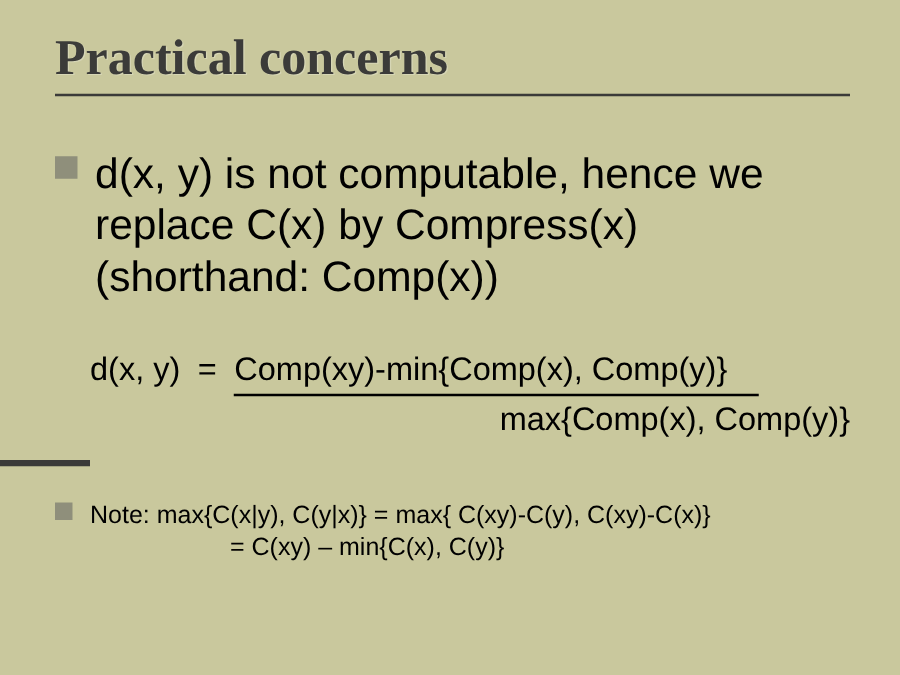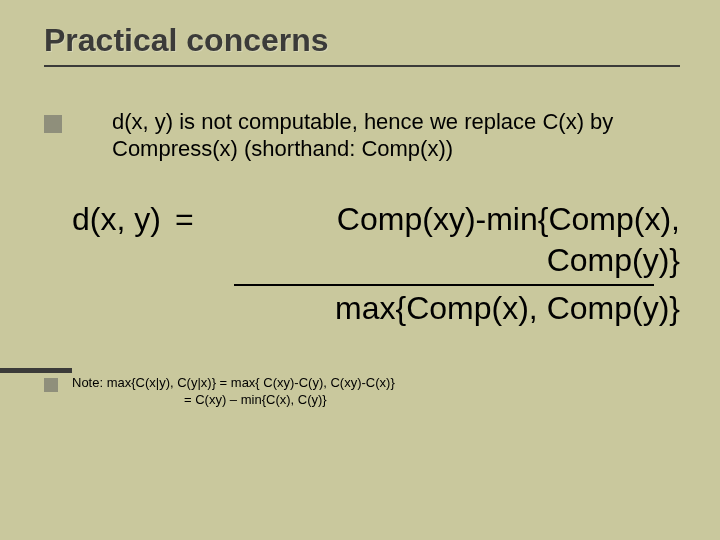--- a/index.html
+++ b/index.html
@@ -13,22 +13,22 @@
     overflow: hidden;
   }
   .slide {
     width: 720px;
     height: 540px;
     position: relative;
     box-sizing: border-box;
     padding: 22px 40px 30px 44px;
   }
   .title {
-    font-family: Liberation Sans, sans-serif;
-    font-size: 32px;
+    font-family: Liberation Serif, serif;
+    font-size: 40px;
     color: #3b3b39;
     margin: 0 0 6px 0;
     text-shadow: 1px 1px 0 rgba(255,255,255,0.25);
   }
   .title-rule {
     border: none;
     border-top: 2px solid #3b3b39;
     margin: 0 0 42px 0;
   }
   .bullet-row {
@@ -46,49 +46,48 @@
     background: #8f8f7b;
     flex: 0 0 auto;
     margin-top: 6px;
   }
   .bullet-square.small {
     width: 14px;
     height: 14px;
     margin-top: 3px;
   }
   .body-text {
-    font-size: 22px;
+    font-size: 34px;
     line-height: 1.22;
     color: #000;
-    margin-left: 36px;
   }
   .small-text {
-    font-size: 13px;
+    font-size: 20px;
     line-height: 1.3;
     color: #000;
   }
   .formula-block {
     margin: 36px 0 0 28px;
-    font-size: 32px;
+    font-size: 26px;
     line-height: 1.3;
   }
   .formula-row1 {
     display: flex;
     align-items: baseline;
     gap: 14px;
   }
   .formula-lhs {
     white-space: nowrap;
   }
   .eq {
     white-space: nowrap;
   }
   .fraction-container {
     display: inline-block;
-    text-align: right;
+    text-align: left;
     vertical-align: middle;
   }
   .fraction-divider {
     display: block;
     border-top: 2px solid #000;
     margin: 2px auto 2px auto;
     width: 420px;
   }
   .formula-row2 {
     margin-left: 170px;

